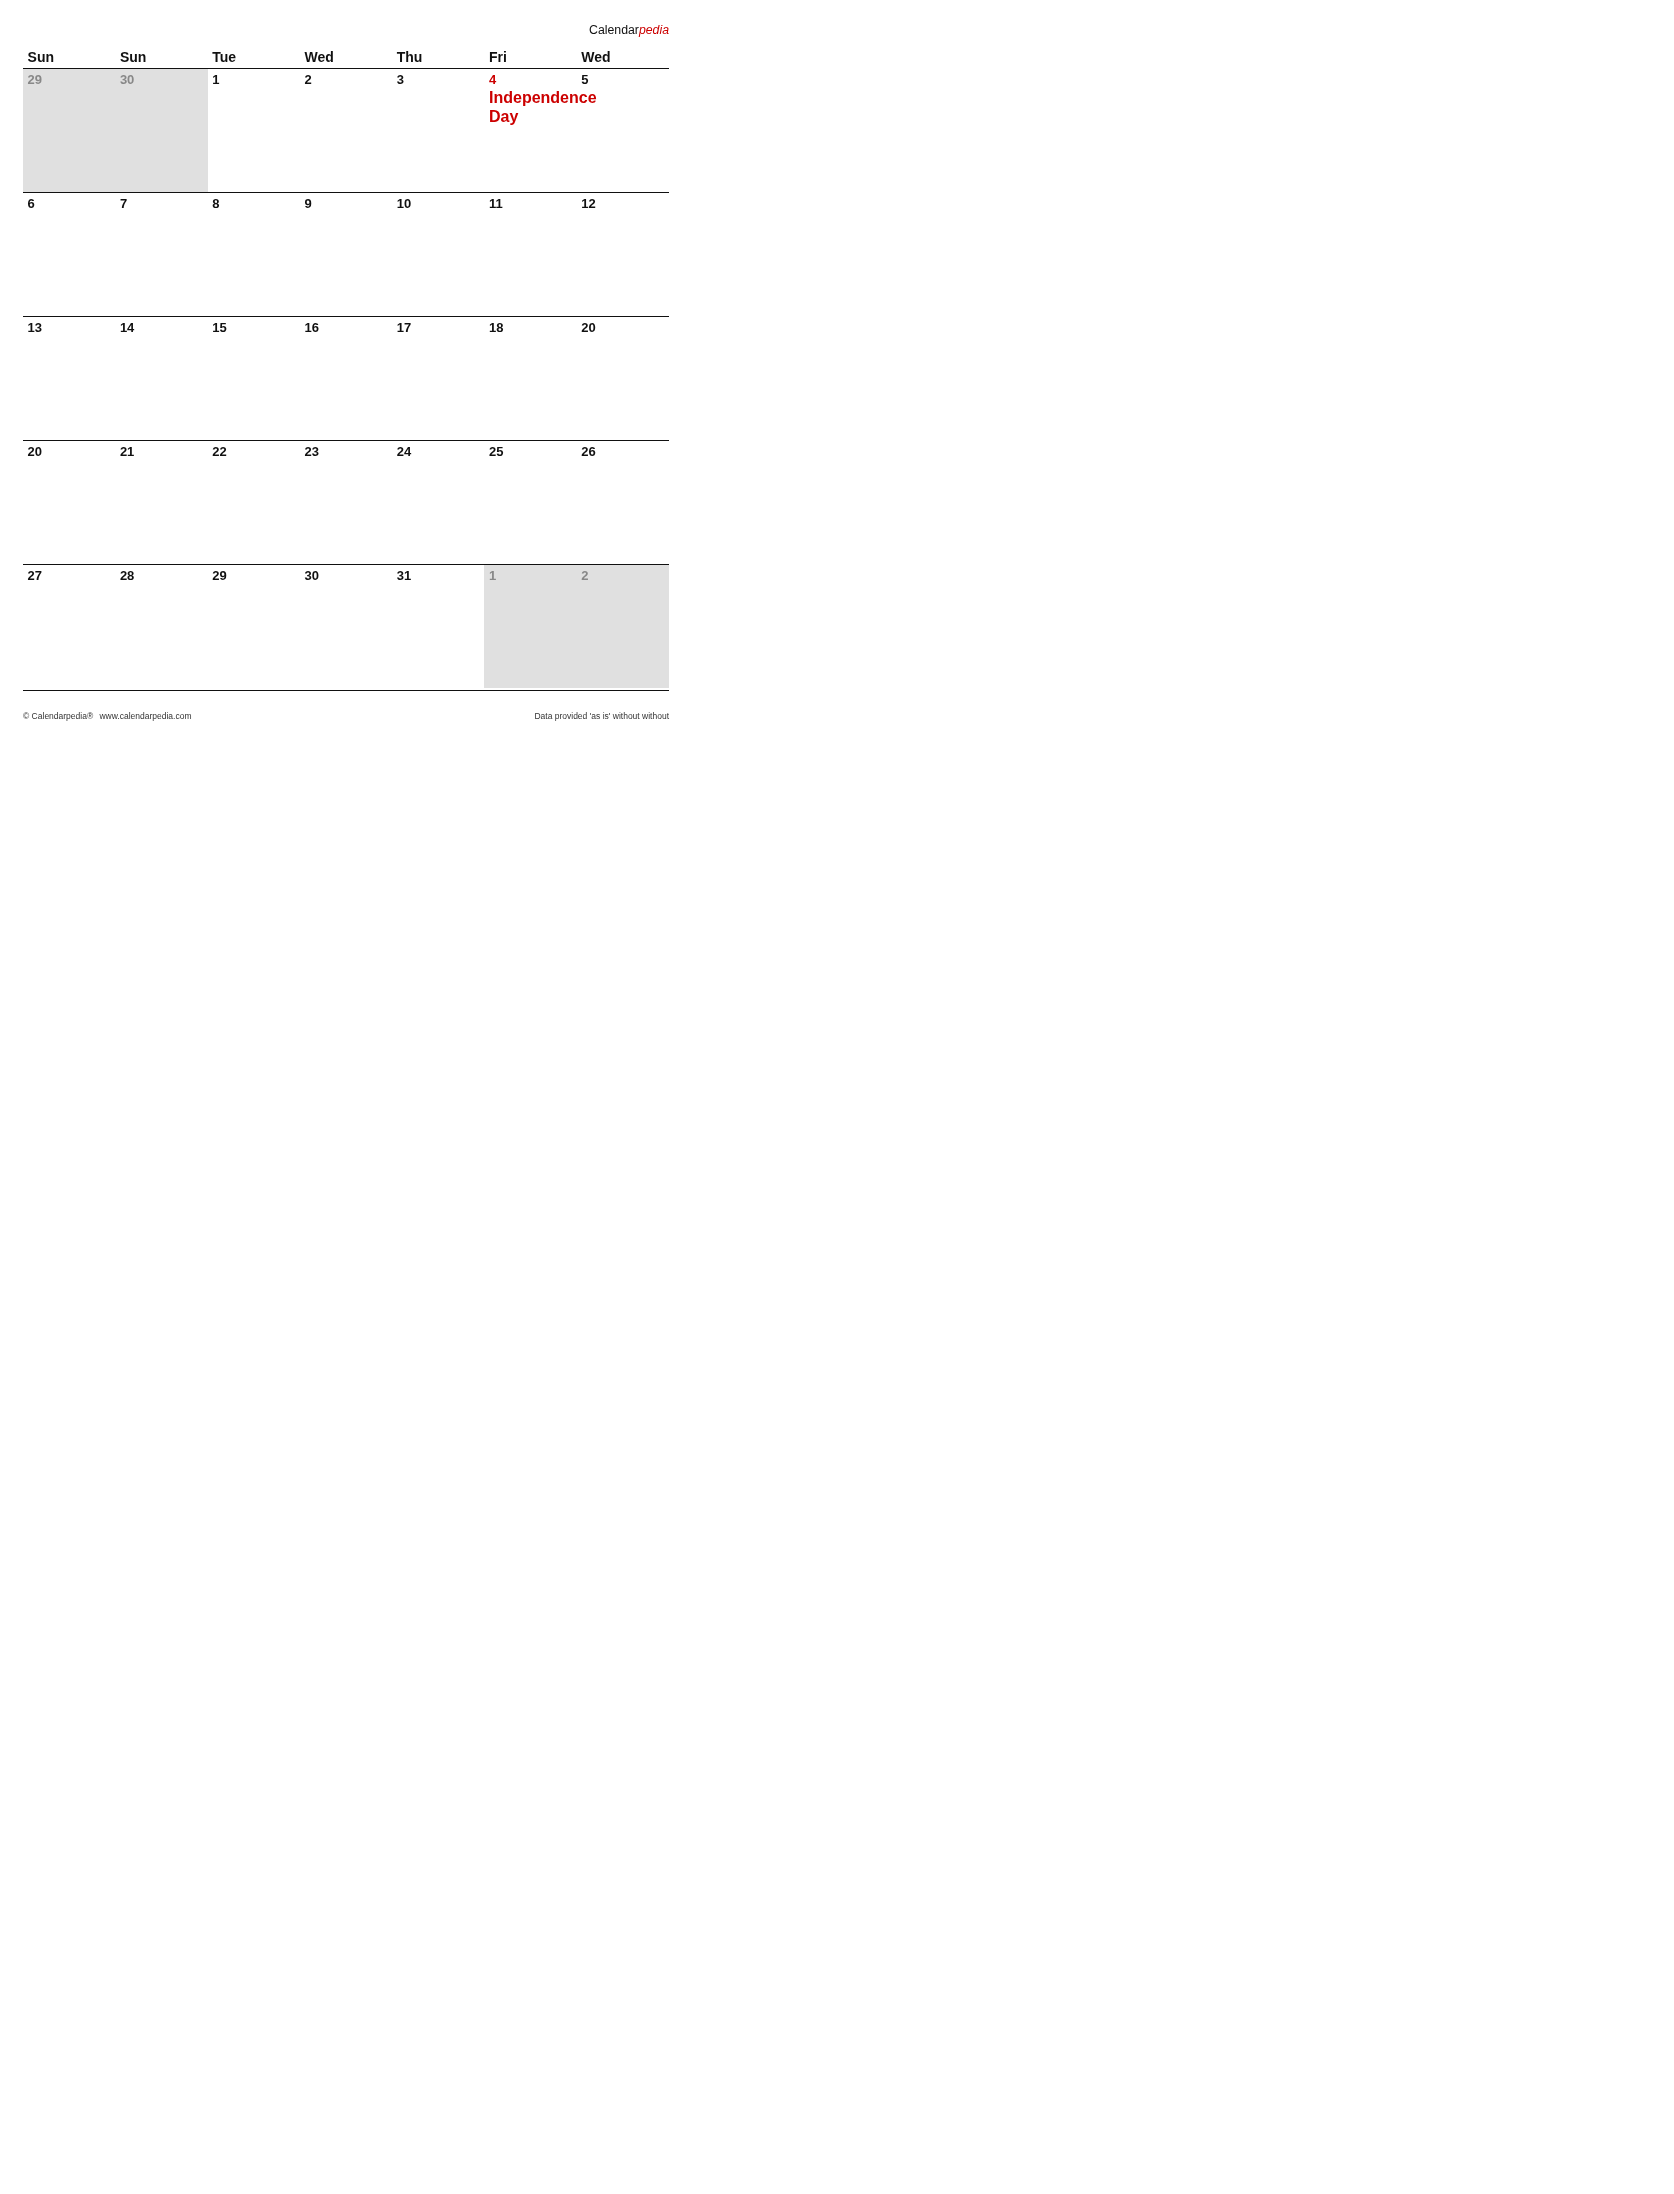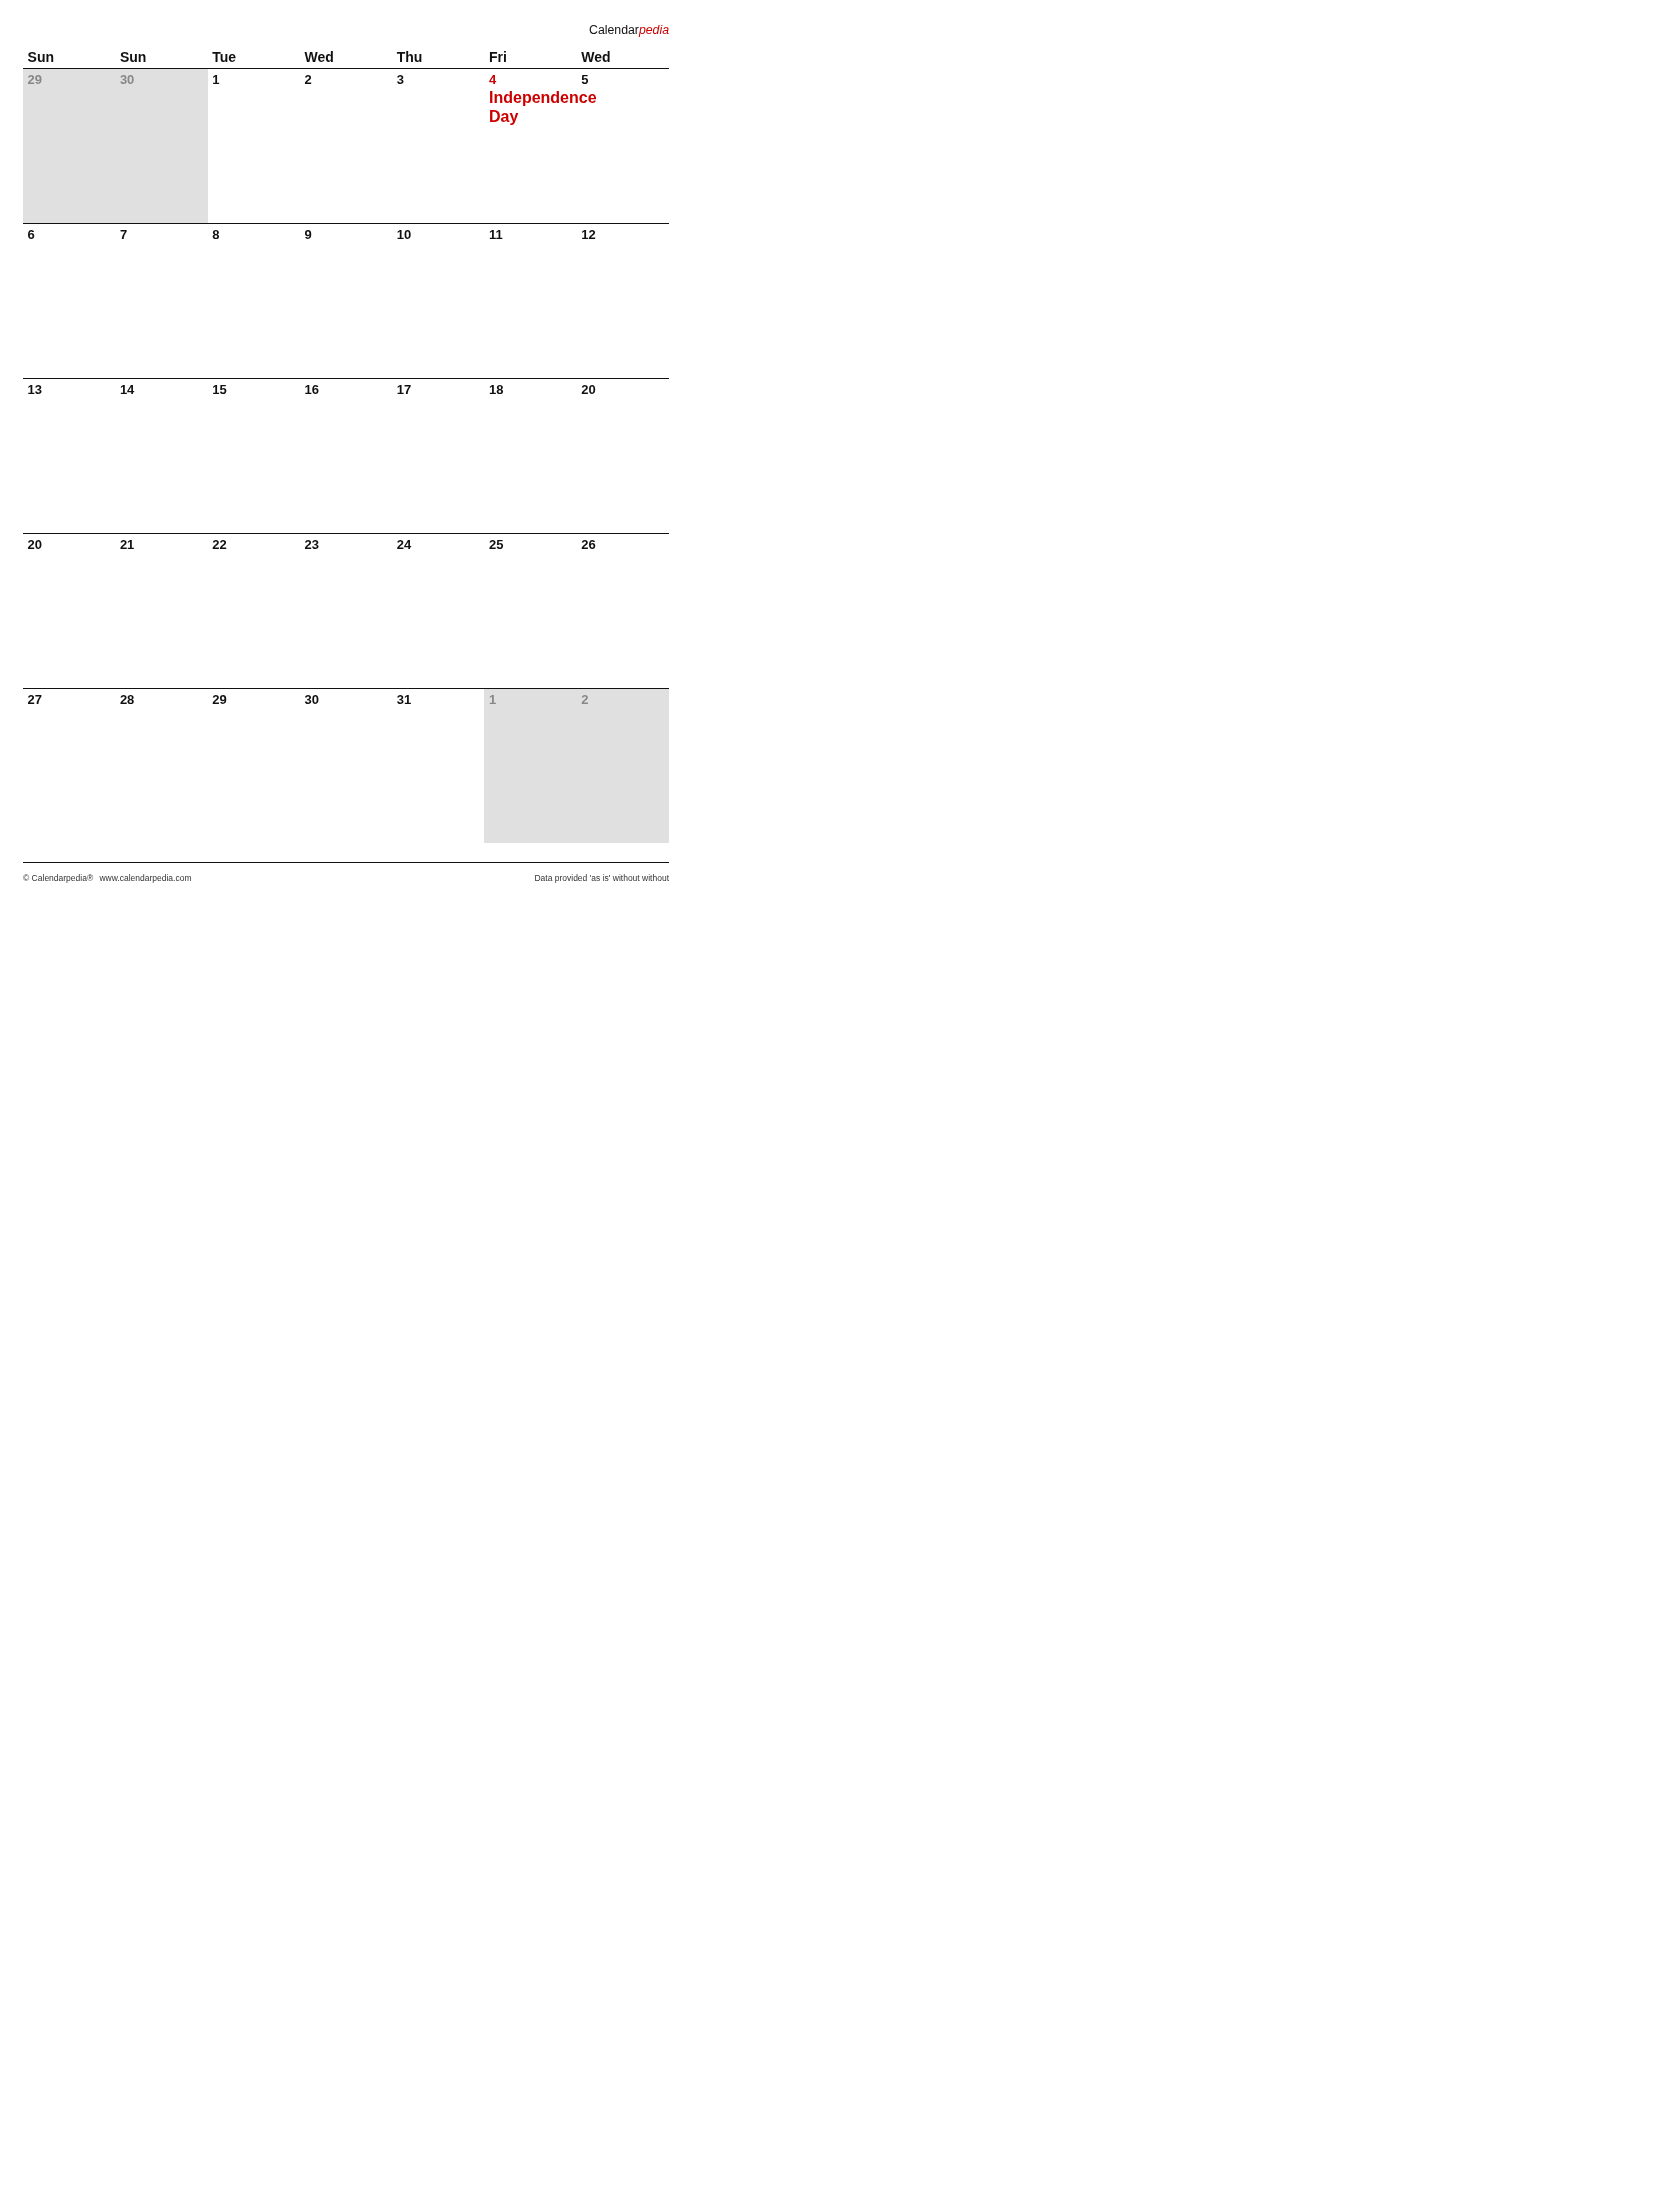--- a/index.html
+++ b/index.html
@@ -59,21 +59,21 @@
       font-weight: bold;
       text-align: left;
       padding: 3.1px 4.6px 3.1px 4.6px;
       color: #111;
     }
 
     .calendar tbody td {
       border-top: 1.5px solid #111;
       vertical-align: top;
       padding: 3.1px 4.6px;
-      height: 155px;
+      height: 124px;
       font-size: 13px;
       font-weight: bold;
       color: #111;
     }
 
     .calendar tbody td.outside-month {
       background: #e0e0e0;
       color: #888;
     }
 
@@ -87,22 +87,22 @@
       color: #cc0000;
       margin-top: 1.5px;
       line-height: 1.2;
     }
 
     .footer {
       display: flex;
       justify-content: space-between;
       align-items: center;
       border-top: 1.2px solid #111;
-      margin-top: 19px;
-      padding-top: 10px;
+      margin-top: 2px;
+      padding-top: 20px;
       font-size: 8.5px;
       color: #333;
     }
 
     .footer-left {
       display: flex;
       align-items: center;
       gap: 6.2px;
     }
 

